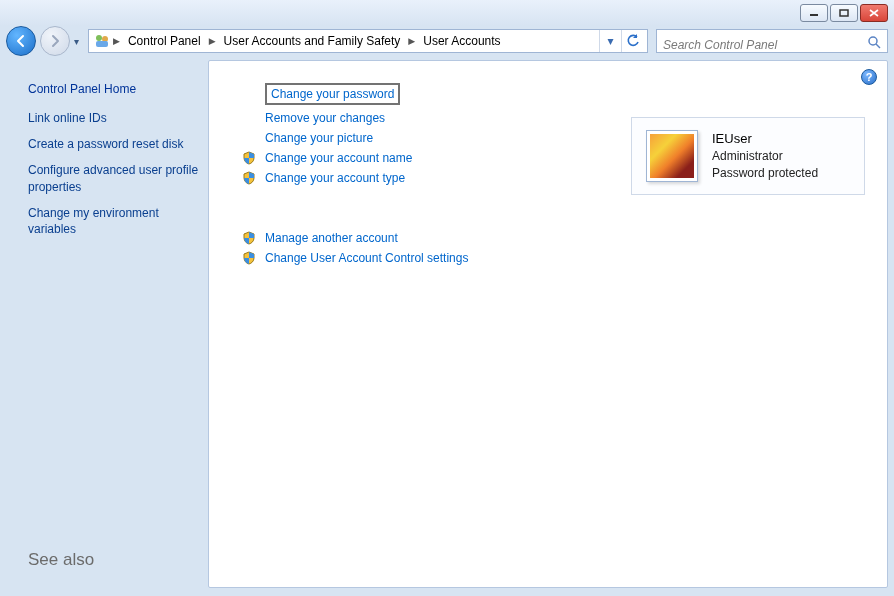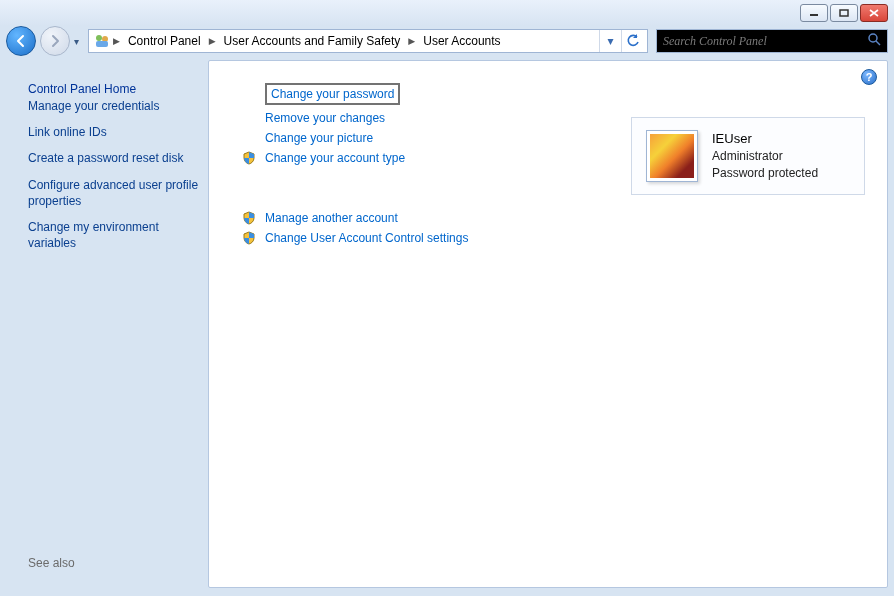--- a/index.html
+++ b/index.html
@@ -82,62 +82,61 @@
   .addr-right { display:flex; align-items:center; margin-left:auto; }
   .addr-btn {
     width: 22px; height: 22px;
     display:flex; align-items:center; justify-content:center;
     border-left: 1px solid #cfd9e8;
     color:#3a6bb0; font-size:12px;
   }
   .searchbox {
     width: 232px;
     height: 24px;
-    background: #000000;
+    background: #ffffff;
     border: 1px solid #9fb5d4;
     margin-left: 4px;
     display: flex;
-    align-items: center;
+    align-items: flex-end;
     padding: 0 6px;
     color: #7a7a7a;
     font-style: italic;
     justify-content: space-between;
-    font-family: Liberation Serif, serif;
   }
   .searchbox span.sicon { font-style: normal; color:#5b84c4; }
   
   .content {
     display: flex;
     height: calc(596px - 56px);
     padding: 4px 6px 8px 6px;
     gap: 0;
   }
   .leftpane {
     width: 202px;
     background: transparent;
     padding: 22px 8px 8px 22px;
     font-size: 12px;
     display:flex; flex-direction:column;
   }
   .leftpane .cph {
     color: #003399;
     font-size: 12px;
-    margin-bottom: 2px;
+    margin-bottom: 14px;
   }
   .leftpane a {
     display:block;
     color: #0a3f8f;
     text-decoration:none;
     margin-bottom: 10px;
     line-height: 1.35;
   }
   .leftpane .seealso {
     margin-top:auto;
     color:#6b6b6b;
-    font-size:12px;
+    font-size:17px;
     margin-bottom:10px;
   }
   .leftpane .parental {
     display:flex; align-items:center; gap:6px;
     color:#000;
   }
   .mainpane {
     flex:1;
     background:#fff;
     border:1px solid #b5c7e0;
@@ -268,21 +267,20 @@
           <line x1="9" y1="9" x2="13" y2="13" stroke="#5b84c4" stroke-width="1.5"></line>
         </svg>
     </span>
   </div>
 </div>
 
 <div class="content">
 
   <div class="leftpane">
     <div class="cph">Control Panel Home</div>
-    <a href="#">Manage your credentials</a>
     <a href="#">Link online IDs</a>
     <a href="#">Create a password reset disk</a>
     <a href="#">Configure advanced user profile properties</a>
     <a href="#">Change my environment variables</a>
 
     <div class="seealso">See also</div>
   </div>
 
   <div class="mainpane">
     <div class="helpbtn">?</div>
@@ -303,43 +301,53 @@
         <a href="#">Change your picture</a>
       </div>
       <div class="task">
         <span class="shield">
           <svg viewBox="0 0 14 14">
               <path d="M7 1 L12 3 V7 C12 10 9.5 12.5 7 13 C4.5 12.5 2 10 2 7 V3 Z" fill="#f5c23c" stroke="#9b7a1a"></path>
               <path d="M7 1 L12 3 V7 H7 Z" fill="#3a8ee0"></path>
               <path d="M7 7 V13 C4.5 12.5 2 10 2 7 Z" fill="#3a8ee0"></path>
             </svg>
         </span>
-        <a href="#">Change your account type</a>
-      </div>
-
-      <div class="sectiongap"></div>
-
+        <a href="#">Change your account name</a>
+      </div>
       <div class="task">
         <span class="shield">
           <svg viewBox="0 0 14 14">
               <path d="M7 1 L12 3 V7 C12 10 9.5 12.5 7 13 C4.5 12.5 2 10 2 7 V3 Z" fill="#f5c23c" stroke="#9b7a1a"></path>
               <path d="M7 1 L12 3 V7 H7 Z" fill="#3a8ee0"></path>
               <path d="M7 7 V13 C4.5 12.5 2 10 2 7 Z" fill="#3a8ee0"></path>
             </svg>
         </span>
-        <a href="#">Manage another account</a>
-      </div>
+        <a href="#">Change your account type</a>
+      </div>
+
+      <div class="sectiongap"></div>
+
       <div class="task">
         <span class="shield">
           <svg viewBox="0 0 14 14">
               <path d="M7 1 L12 3 V7 C12 10 9.5 12.5 7 13 C4.5 12.5 2 10 2 7 V3 Z" fill="#f5c23c" stroke="#9b7a1a"></path>
               <path d="M7 1 L12 3 V7 H7 Z" fill="#3a8ee0"></path>
               <path d="M7 7 V13 C4.5 12.5 2 10 2 7 Z" fill="#3a8ee0"></path>
             </svg>
         </span>
+        <a href="#">Manage another account</a>
+      </div>
+      <div class="task">
+        <span class="shield">
+          <svg viewBox="0 0 14 14">
+              <path d="M7 1 L12 3 V7 C12 10 9.5 12.5 7 13 C4.5 12.5 2 10 2 7 V3 Z" fill="#f5c23c" stroke="#9b7a1a"></path>
+              <path d="M7 1 L12 3 V7 H7 Z" fill="#3a8ee0"></path>
+              <path d="M7 7 V13 C4.5 12.5 2 10 2 7 Z" fill="#3a8ee0"></path>
+            </svg>
+        </span>
         <a href="#">Change User Account Control settings</a>
       </div>
     </div>
 
     <div class="usercard">
       <div class="userpic">
         <div class="userpic-inner"></div>
       </div>
       <div class="userinfo">
         <div class="uname">IEUser</div>

